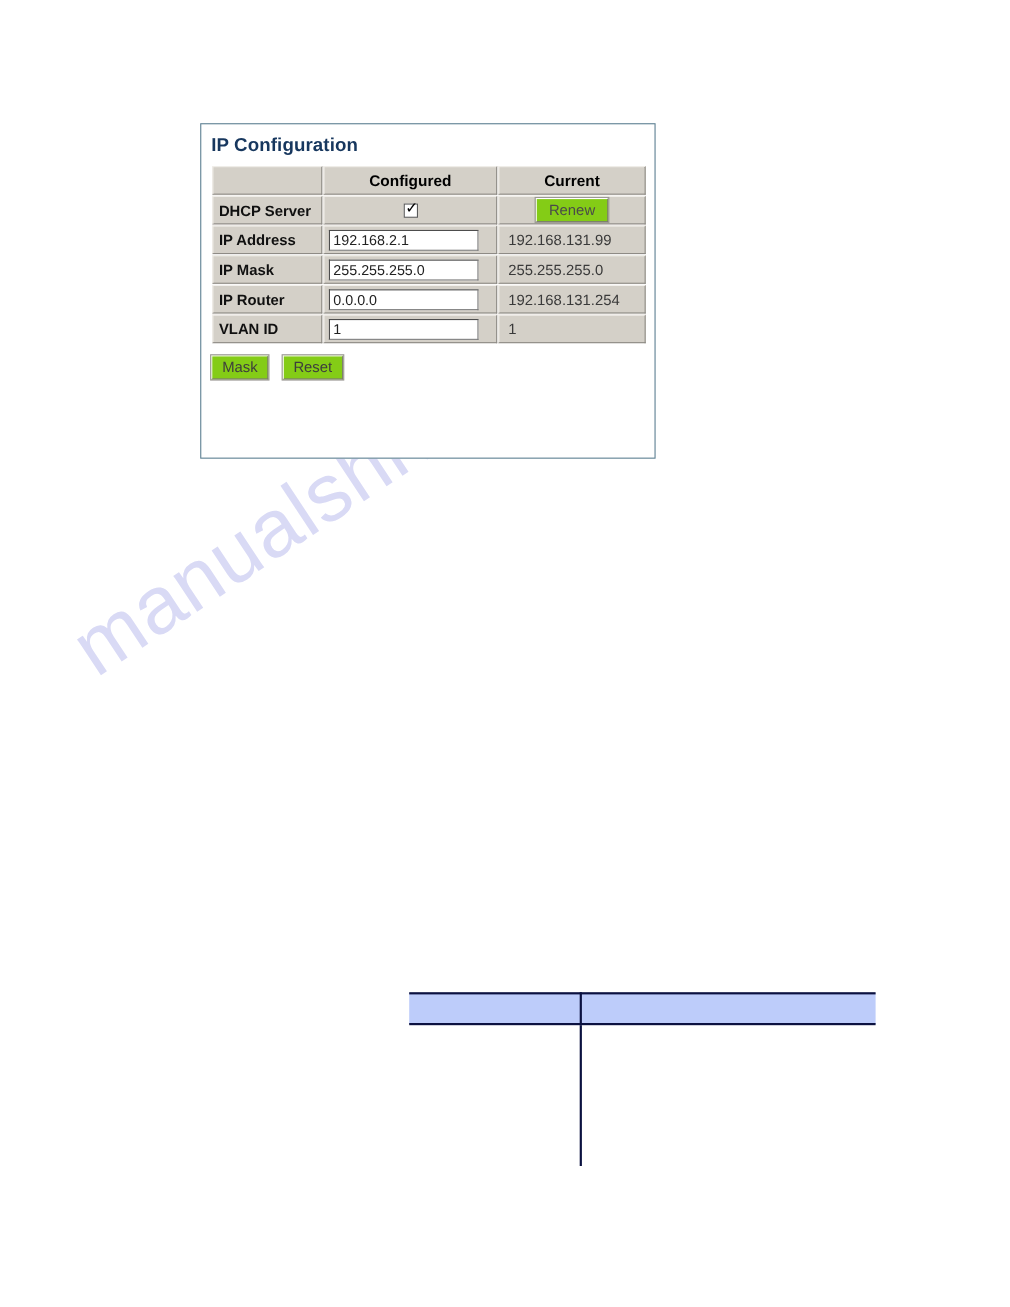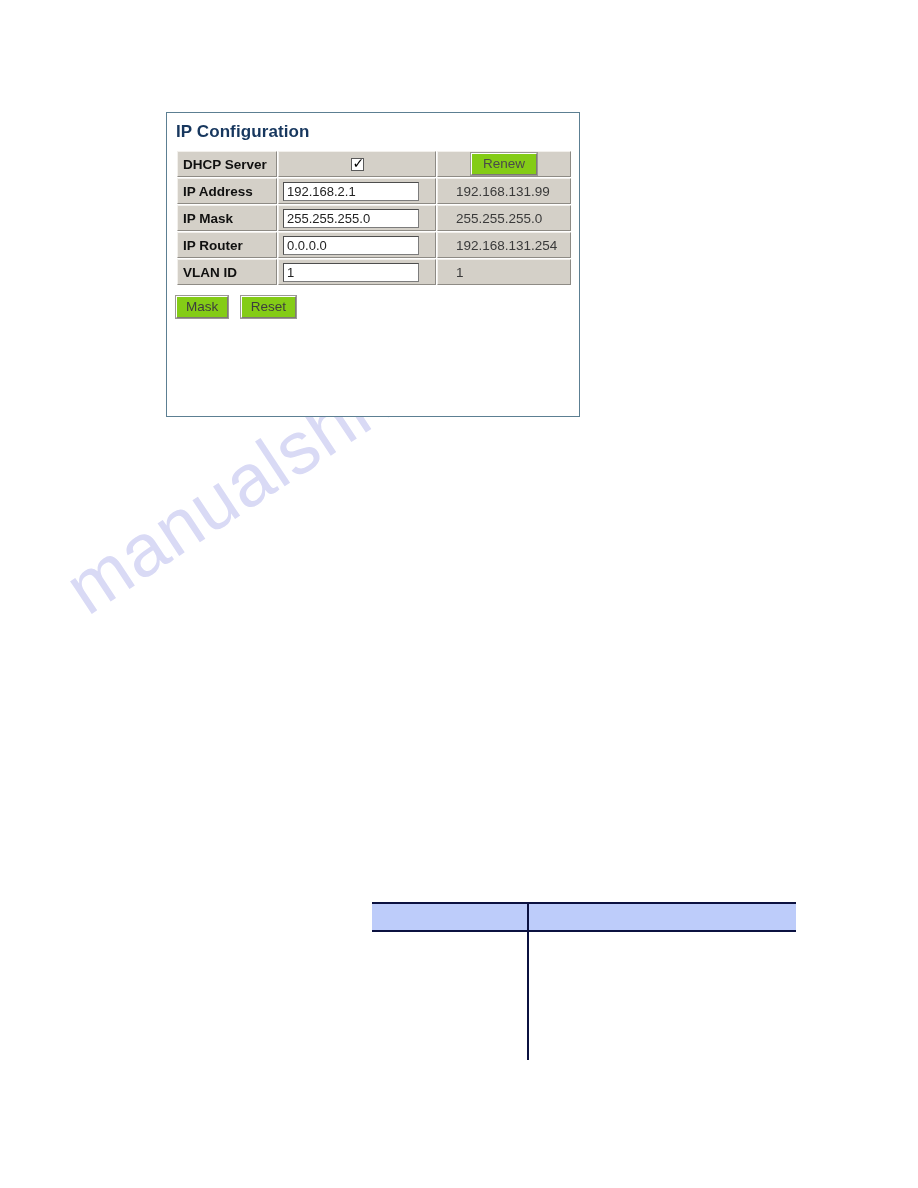--- a/index.html
+++ b/index.html
@@ -32,21 +32,21 @@
     transform-origin: 0 0;
     white-space: nowrap;
     pointer-events: none;
     user-select: none;
     z-index: 0;
   }
 
   
   .panel {
     position: absolute;
-    left: 166px;
+    left: 182px;
     top: 112px;
     width: 414px;
     height: 305px;
     box-sizing: border-box;
     border: 1px solid #5c7f92;
     background: #ffffff;
     z-index: 2;
   }
   .panel-title {
     font-size: 17px;
@@ -87,21 +87,21 @@
   }
   td.rowlabel {
     font-weight: bold;
     padding-left: 5px;
     font-size: 13.5px;
     color: #101010;
     white-space: nowrap;
   }
   td.center { text-align: center; }
   td.curval {
-    padding-left: 18px;
+    padding-left: 8px;
     color: #3a3a3a;
     font-size: 13.5px;
     white-space: nowrap;
   }
 
   
   .txt {
     width: 136px;
     height: 19px;
     box-sizing: border-box;
@@ -192,20 +192,25 @@
   <div class="panel-title">IP Configuration</div>
 
   <table class="cfg-table">
     <colgroup>
       <col class="col-label">
         <col class="col-conf">
         <col class="col-curr">
     </colgroup>
     <tbody>
 
+      <tr>
+        <td class="hdr"></td>
+        <td class="hdr">Configured</td>
+        <td class="hdr">Current</td>
+      </tr>
 
       <tr>
         <td class="rowlabel">DHCP Server</td>
         <td class="center">
           <span class="cbox">
             <span class="tick">✓</span>
           </span>
         </td>
         <td>
           <span class="btn btn-renew">Renew</span>

